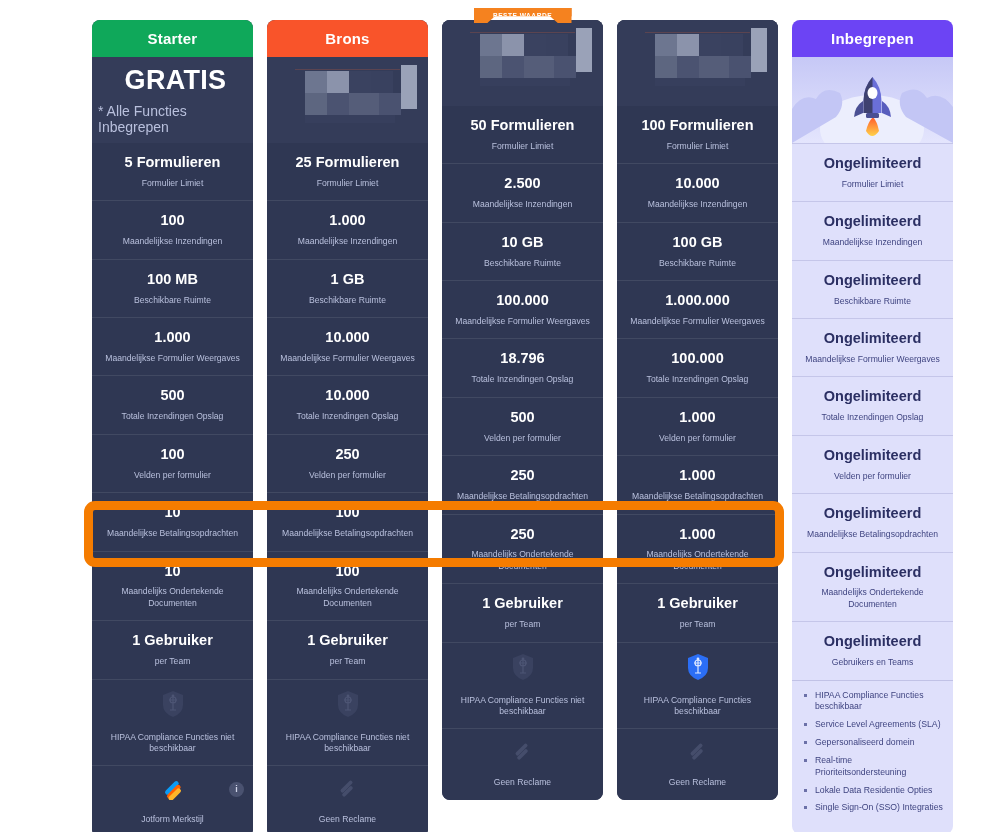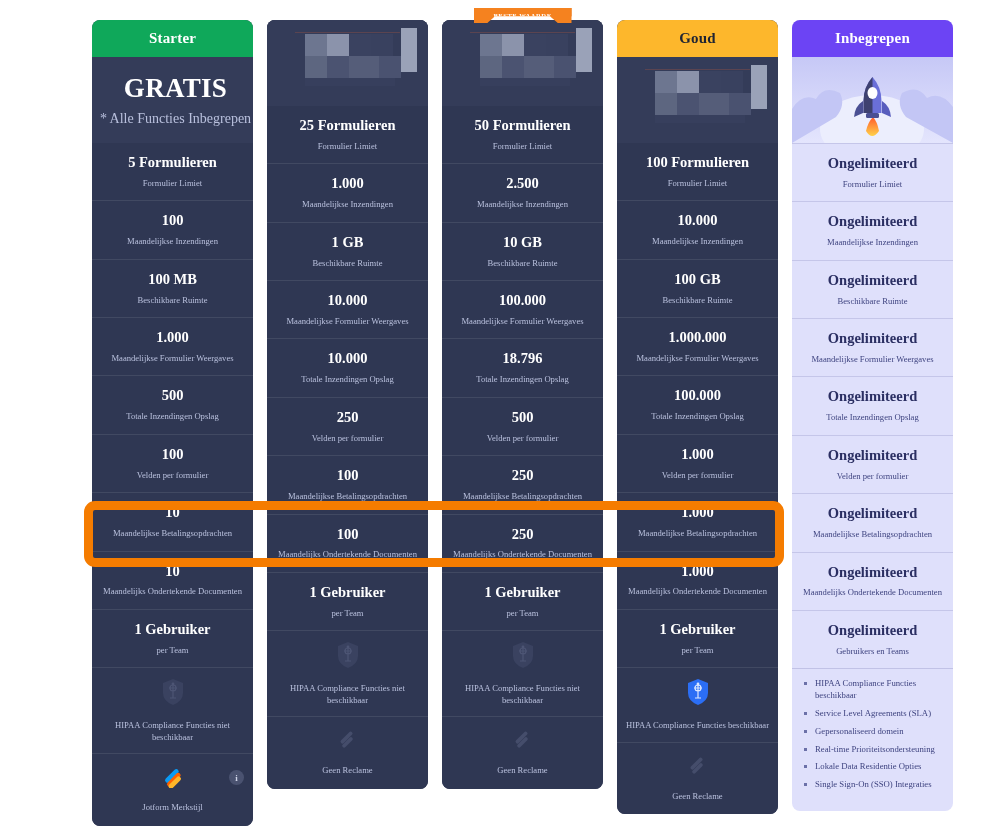--- a/index.html
+++ b/index.html
@@ -2,21 +2,21 @@
 <html><head>
 <meta charset="utf-8">
 <style>
   html,body{margin:0;padding:0;}
   body{
     width:992px;height:832px;
     background:#ffffff;
     font-family:"Liberation Sans","DejaVu Sans",sans-serif;
     overflow:hidden;
   }
-  .board{position:relative;width:992px;height:832px;font-family:Liberation Serif, serif;}
+  .board{position:relative;width:992px;height:832px;}
 
   
   .cols{
     position:absolute;left:92px;top:20px;
     display:flex;gap:14px;
   }
   .col{width:161px;position:relative;}
 
   .card{
     border-radius:8px;
@@ -175,68 +175,150 @@
       <rect x="2" y="9" width="18" height="5" rx="2.5" fill="#0a9bf5" transform="rotate(-45 11 11)"></rect>
       <rect x="4" y="13" width="18" height="5" rx="2.5" fill="#ff6100" transform="rotate(-45 13 15)"></rect>
       <rect x="6" y="16" width="16" height="5" rx="2.5" fill="#ffb629" transform="rotate(-45 14 18)"></rect>
     </svg>
       <div class="lbl">Jotform Merkstijl</div>
       <div class="info-badge">i</div>
     </div>
         </div>
       </div>
       <div class="col">
+        <div class="card ">
+          <div class="hdr" style="background:#f9542a;color:#ffffff">Brons</div>
+          <div class="hero">
+            <svg class="redact" width="161" height="86" viewBox="0 0 161 86">
+              <rect x="0" y="0" width="161" height="86" fill="#343c59"></rect>
+              <rect x="28" y="12" width="105" height="1" fill="#5b4450"></rect>
+              <rect x="38" y="14" width="22" height="22" fill="#6d7690"></rect>
+              <rect x="60" y="14" width="22" height="22" fill="#8b93ab"></rect>
+              <rect x="82" y="14" width="22" height="22" fill="#3a4260"></rect>
+              <rect x="104" y="14" width="22" height="22" fill="#39415f"></rect>
+              <rect x="38" y="36" width="22" height="22" fill="#5d6680"></rect>
+              <rect x="60" y="36" width="22" height="22" fill="#4b5371"></rect>
+              <rect x="82" y="36" width="30" height="22" fill="#555d79"></rect>
+              <rect x="112" y="36" width="22" height="22" fill="#4a5270"></rect>
+              <rect x="134" y="8" width="16" height="44" fill="#9aa2b8"></rect>
+              <rect x="38" y="58" width="90" height="8" fill="#373f5d"></rect>
+            </svg>
+          </div>
+          <div class="rows">
+            <div class="row ">
+      <div class="val">25 Formulieren</div>
+      <div class="lbl">Formulier Limiet</div>
+    </div>
+            <div class="row ">
+      <div class="val">1.000</div>
+      <div class="lbl">Maandelijkse Inzendingen</div>
+    </div>
+            <div class="row ">
+      <div class="val">1 GB</div>
+      <div class="lbl">Beschikbare Ruimte</div>
+    </div>
+            <div class="row tall">
+      <div class="val">10.000</div>
+      <div class="lbl">Maandelijkse Formulier Weergaves</div>
+    </div>
+            <div class="row ">
+      <div class="val">10.000</div>
+      <div class="lbl">Totale Inzendingen Opslag</div>
+    </div>
+            <div class="row ">
+      <div class="val">250</div>
+      <div class="lbl">Velden per formulier</div>
+    </div>
+            <div class="row ">
+      <div class="val">100</div>
+      <div class="lbl">Maandelijkse Betalingsopdrachten</div>
+    </div>
+            <div class="row tall">
+      <div class="val">100</div>
+      <div class="lbl">Maandelijks Ondertekende Documenten</div>
+    </div>
+            <div class="row ">
+      <div class="val">1 Gebruiker</div>
+      <div class="lbl">per Team</div>
+    </div>
+          </div>
+          <div class="row icon-row">
+      <svg class="shield" viewBox="0 0 24 28">
+    <path d="M12 1 L22 5 v10 q0 8 -10 12 Q2 23 2 15 V5 Z" fill="#3a4260"></path>
+    <path d="M12 7 v13 M9 20 h6 M12 7 q-3 0 -3 3 t3 3 t3 -3 t-3 -3 M8 10 h8" stroke="#4d5574" stroke-width="1.2" fill="none"></path>
+    <circle cx="12" cy="6" r="1.4" fill="#4d5574"></circle>
+  </svg>
+      <div class="lbl">HIPAA Compliance Functies niet beschikbaar</div>
+    </div>
+          <div class="row adrow">
+      <svg class="adicon" viewBox="0 0 24 24">
+    <g fill="#454d6b">
+      <rect x="3" y="8" width="16" height="4" rx="2" transform="rotate(-45 11 10)"></rect>
+      <rect x="5" y="13" width="14" height="4" rx="2" transform="rotate(-45 12 15)"></rect>
+    </g>
+  </svg>
+      <div class="lbl">Geen Reclame</div>
+
+    </div>
+        </div>
+      </div>
+      <div class="col">
+        <div class="ribbon">
+      <div class="wing l"></div>
+      <div class="wing r"></div>
+      <div class="rb-txt">BESTE WAARDE</div>
+    </div>
         <div class="card ">
           <div class="hero">
             <svg class="redact" width="161" height="86" viewBox="0 0 161 86">
               <rect x="0" y="0" width="161" height="86" fill="#343c59"></rect>
               <rect x="28" y="12" width="105" height="1" fill="#5b4450"></rect>
               <rect x="38" y="14" width="22" height="22" fill="#6d7690"></rect>
               <rect x="60" y="14" width="22" height="22" fill="#8b93ab"></rect>
               <rect x="82" y="14" width="22" height="22" fill="#3a4260"></rect>
               <rect x="104" y="14" width="22" height="22" fill="#39415f"></rect>
               <rect x="38" y="36" width="22" height="22" fill="#5d6680"></rect>
               <rect x="60" y="36" width="22" height="22" fill="#4b5371"></rect>
               <rect x="82" y="36" width="30" height="22" fill="#555d79"></rect>
               <rect x="112" y="36" width="22" height="22" fill="#4a5270"></rect>
               <rect x="134" y="8" width="16" height="44" fill="#9aa2b8"></rect>
               <rect x="38" y="58" width="90" height="8" fill="#373f5d"></rect>
             </svg>
           </div>
           <div class="rows">
             <div class="row ">
-      <div class="val">25 Formulieren</div>
+      <div class="val">50 Formulieren</div>
       <div class="lbl">Formulier Limiet</div>
     </div>
             <div class="row ">
-      <div class="val">1.000</div>
+      <div class="val">2.500</div>
       <div class="lbl">Maandelijkse Inzendingen</div>
     </div>
             <div class="row ">
-      <div class="val">1 GB</div>
+      <div class="val">10 GB</div>
       <div class="lbl">Beschikbare Ruimte</div>
     </div>
             <div class="row tall">
-      <div class="val">10.000</div>
+      <div class="val">100.000</div>
       <div class="lbl">Maandelijkse Formulier Weergaves</div>
     </div>
             <div class="row ">
-      <div class="val">10.000</div>
+      <div class="val">18.796</div>
       <div class="lbl">Totale Inzendingen Opslag</div>
     </div>
             <div class="row ">
+      <div class="val">500</div>
+      <div class="lbl">Velden per formulier</div>
+    </div>
+            <div class="row ">
       <div class="val">250</div>
-      <div class="lbl">Velden per formulier</div>
-    </div>
-            <div class="row ">
-      <div class="val">100</div>
       <div class="lbl">Maandelijkse Betalingsopdrachten</div>
     </div>
             <div class="row tall">
-      <div class="val">100</div>
+      <div class="val">250</div>
       <div class="lbl">Maandelijks Ondertekende Documenten</div>
     </div>
             <div class="row ">
       <div class="val">1 Gebruiker</div>
       <div class="lbl">per Team</div>
     </div>
           </div>
           <div class="row icon-row">
       <svg class="shield" viewBox="0 0 24 28">
     <path d="M12 1 L22 5 v10 q0 8 -10 12 Q2 23 2 15 V5 Z" fill="#3a4260"></path>
@@ -251,103 +333,21 @@
       <rect x="3" y="8" width="16" height="4" rx="2" transform="rotate(-45 11 10)"></rect>
       <rect x="5" y="13" width="14" height="4" rx="2" transform="rotate(-45 12 15)"></rect>
     </g>
   </svg>
       <div class="lbl">Geen Reclame</div>
 
     </div>
         </div>
       </div>
       <div class="col">
-        <div class="ribbon">
-      <div class="wing l"></div>
-      <div class="wing r"></div>
-      <div class="rb-txt">BESTE WAARDE</div>
-    </div>
         <div class="card ">
-          <div class="hero">
-            <svg class="redact" width="161" height="86" viewBox="0 0 161 86">
-              <rect x="0" y="0" width="161" height="86" fill="#343c59"></rect>
-              <rect x="28" y="12" width="105" height="1" fill="#5b4450"></rect>
-              <rect x="38" y="14" width="22" height="22" fill="#6d7690"></rect>
-              <rect x="60" y="14" width="22" height="22" fill="#8b93ab"></rect>
-              <rect x="82" y="14" width="22" height="22" fill="#3a4260"></rect>
-              <rect x="104" y="14" width="22" height="22" fill="#39415f"></rect>
-              <rect x="38" y="36" width="22" height="22" fill="#5d6680"></rect>
-              <rect x="60" y="36" width="22" height="22" fill="#4b5371"></rect>
-              <rect x="82" y="36" width="30" height="22" fill="#555d79"></rect>
-              <rect x="112" y="36" width="22" height="22" fill="#4a5270"></rect>
-              <rect x="134" y="8" width="16" height="44" fill="#9aa2b8"></rect>
-              <rect x="38" y="58" width="90" height="8" fill="#373f5d"></rect>
-            </svg>
-          </div>
-          <div class="rows">
-            <div class="row ">
-      <div class="val">50 Formulieren</div>
-      <div class="lbl">Formulier Limiet</div>
-    </div>
-            <div class="row ">
-      <div class="val">2.500</div>
-      <div class="lbl">Maandelijkse Inzendingen</div>
-    </div>
-            <div class="row ">
-      <div class="val">10 GB</div>
-      <div class="lbl">Beschikbare Ruimte</div>
-    </div>
-            <div class="row tall">
-      <div class="val">100.000</div>
-      <div class="lbl">Maandelijkse Formulier Weergaves</div>
-    </div>
-            <div class="row ">
-      <div class="val">18.796</div>
-      <div class="lbl">Totale Inzendingen Opslag</div>
-    </div>
-            <div class="row ">
-      <div class="val">500</div>
-      <div class="lbl">Velden per formulier</div>
-    </div>
-            <div class="row ">
-      <div class="val">250</div>
-      <div class="lbl">Maandelijkse Betalingsopdrachten</div>
-    </div>
-            <div class="row tall">
-      <div class="val">250</div>
-      <div class="lbl">Maandelijks Ondertekende Documenten</div>
-    </div>
-            <div class="row ">
-      <div class="val">1 Gebruiker</div>
-      <div class="lbl">per Team</div>
-    </div>
-          </div>
-          <div class="row icon-row">
-      <svg class="shield" viewBox="0 0 24 28">
-    <path d="M12 1 L22 5 v10 q0 8 -10 12 Q2 23 2 15 V5 Z" fill="#3a4260"></path>
-    <path d="M12 7 v13 M9 20 h6 M12 7 q-3 0 -3 3 t3 3 t3 -3 t-3 -3 M8 10 h8" stroke="#4d5574" stroke-width="1.2" fill="none"></path>
-    <circle cx="12" cy="6" r="1.4" fill="#4d5574"></circle>
-  </svg>
-      <div class="lbl">HIPAA Compliance Functies niet beschikbaar</div>
-    </div>
-          <div class="row adrow">
-      <svg class="adicon" viewBox="0 0 24 24">
-    <g fill="#454d6b">
-      <rect x="3" y="8" width="16" height="4" rx="2" transform="rotate(-45 11 10)"></rect>
-      <rect x="5" y="13" width="14" height="4" rx="2" transform="rotate(-45 12 15)"></rect>
-    </g>
-  </svg>
-      <div class="lbl">Geen Reclame</div>
-
-    </div>
-        </div>
-      </div>
-      <div class="col">
-        <div class="card ">
-          <div class="hdr" style="background:#fdb72c;color:#1f2433">Goud</div>
           <div class="hero">
             <svg class="redact" width="161" height="86" viewBox="0 0 161 86">
               <rect x="0" y="0" width="161" height="86" fill="#343c59"></rect>
               <rect x="28" y="12" width="105" height="1" fill="#5b4450"></rect>
               <rect x="38" y="14" width="22" height="22" fill="#6d7690"></rect>
               <rect x="60" y="14" width="22" height="22" fill="#8b93ab"></rect>
               <rect x="82" y="14" width="22" height="22" fill="#3a4260"></rect>
               <rect x="104" y="14" width="22" height="22" fill="#39415f"></rect>
               <rect x="38" y="36" width="22" height="22" fill="#5d6680"></rect>
               <rect x="60" y="36" width="22" height="22" fill="#4b5371"></rect>

